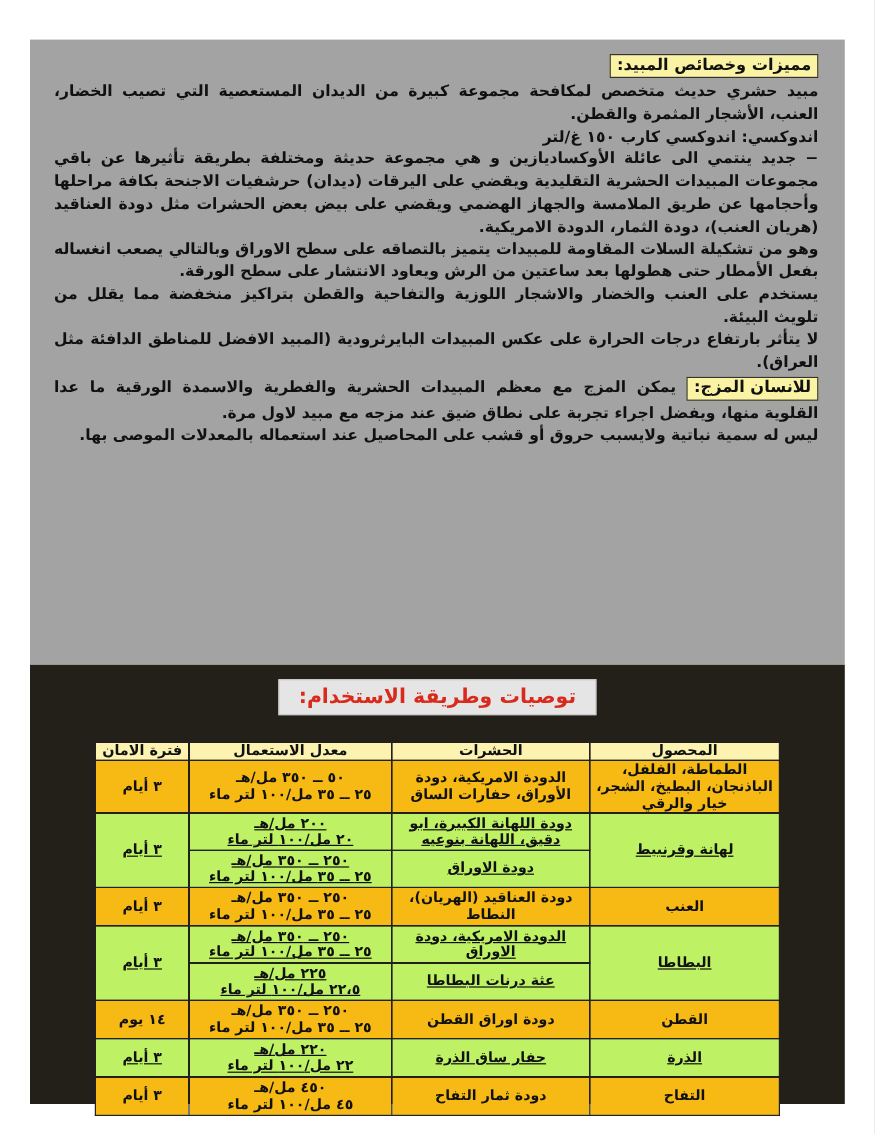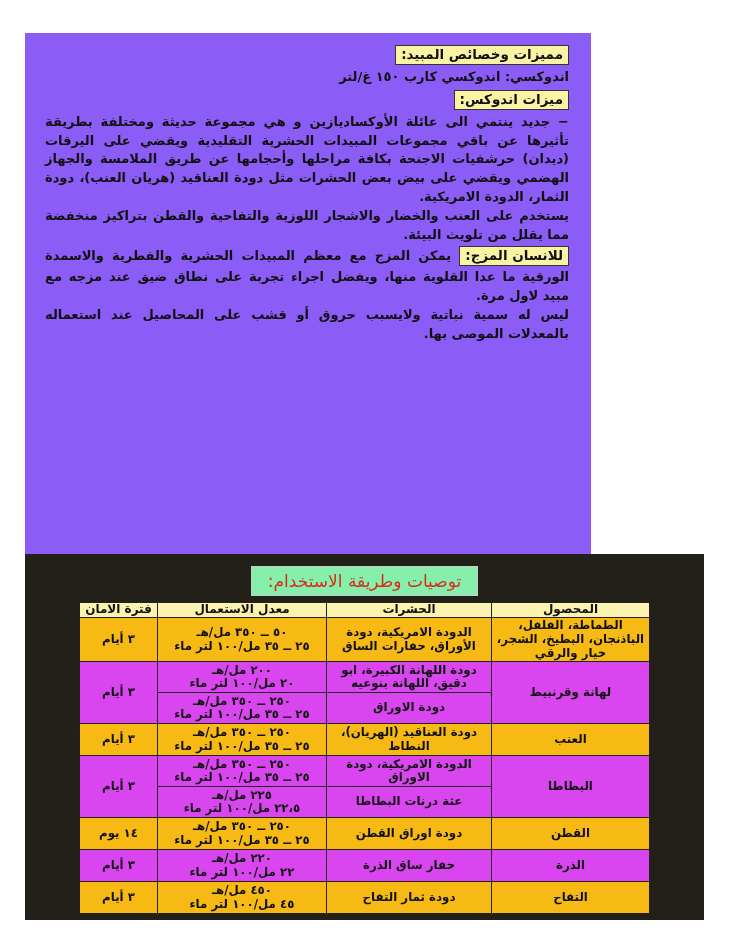--- a/index.html
+++ b/index.html
@@ -1,82 +1,82 @@
 <!DOCTYPE html>
 <html lang="ar" dir="rtl"><head>
 <meta charset="utf-8">
 <style>
   html,body{margin:0;padding:0;}
   body{
     width:729px;height:945px;background:#ffffff;position:relative;
     font-family:"DejaVu Sans", sans-serif;direction:rtl;
   }
   .yellow-panel{
-    position:absolute;left:25px;top:33px;width:566px;height:521px;
-    background:#8b5cf6;box-sizing:border-box;padding:9px 22px 0 20px;
+    position:absolute;left:25px;top:33px;width:679px;height:521px;
+    background:#a3a3a3;box-sizing:border-box;padding:9px 22px 0 20px;
     color:#111;font-weight:bold;font-size:13px;line-height:18.8px;
     overflow:hidden;text-align:justify;
   }
   .yellow-panel p{margin:0;}
   .hbox{
     display:inline-block;background:#faf3a4;border:1px solid #333;
     padding:0 5px 1px 5px;font-size:13.5px;line-height:17px;margin:2px 0 2px 0;
   }
   .hline{margin:1px 0;}
   .comp-label{font-weight:bold;}
   .black-panel{
     position:absolute;left:25px;top:554px;width:679px;height:366px;
     background:#23201a;box-sizing:border-box;
   }
   .usage-title{
-    display:block;width:fit-content;margin:12px auto 6px auto;
-    background:#86efac;border:1px solid #cccccc;color:#d92a1c;
-    font-weight:normal;font-size:17px;line-height:22px;padding:3px 16px;
+    display:block;width:fit-content;margin:12px auto 22px auto;
+    background:#e5e5e5;border:1px solid #cccccc;color:#d92a1c;
+    font-weight:bold;font-size:17px;line-height:22px;padding:3px 16px;
   }
   table.usage{
     border-collapse:collapse;margin:0 auto;direction:rtl;
     width:570px;table-layout:fixed;
   }
   table.usage td, table.usage th{
     border:1px solid #222;text-align:center;vertical-align:middle;
     font-weight:bold;color:#111;font-size:11.8px;line-height:13.8px;
     padding:1px 2px;overflow:hidden;margin-left:36px;
   }
   table.usage th{background:#fcf3b0;height:14px;font-size:12px;padding:0 2px;}
   tr.dark td{background:#f7ba14;}
-  tr.light td{background:#d946ef;}
+  tr.light td{background:#bef264;text-decoration:underline;}
   .col-crop{width:158px;}
   .col-pests{width:165px;}
   .col-rate{width:169px;}
   .col-safety{width:78px;}
   td.rate div{white-space:nowrap;}
   tr.r-single td{height:29px;}
   tr.r-sub td{height:28px;}
 </style>
 </head>
 <body>
 
 <div class="yellow-panel">
 
   <div class="hline">
     <span class="hbox">مميزات وخصائص المبيد:</span>
   </div>
 
+  <p>مبيد حشري حديث متخصص لمكافحة مجموعة كبيرة من الديدان المستعصية التي تصيب الخضار، العنب، الأشجار المثمرة والقطن.</p>
 
   <p>
     <span class="comp-label">اندوكسي:</span>
     <span>اندوكسي كارب ١٥٠ غ/لتر</span>
   </p>
 
-  <div class="hline">
-    <span class="hbox">ميزات اندوكس:</span>
-  </div>
 
   <p>−  جديد ينتمي الى عائلة الأوكساديازين و هي مجموعة حديثة ومختلفة بطريقة تأثيرها عن باقي مجموعات المبيدات الحشرية التقليدية ويقضي على اليرقات (ديدان) حرشفيات الاجنحة بكافة مراحلها وأحجامها عن طريق الملامسة والجهاز الهضمي ويقضي على بيض بعض الحشرات مثل دودة العناقيد (هريان العنب)، دودة الثمار، الدودة الامريكية.</p>
+  <p>وهو من تشكيلة السلات المقاومة للمبيدات يتميز بالتصاقه على سطح الاوراق وبالتالي يصعب انغساله بفعل الأمطار حتى هطولها بعد ساعتين من الرش ويعاود الانتشار على سطح الورقة.</p>
   <p>يستخدم على العنب والخضار والاشجار اللوزية والتفاحية والقطن بتراكيز منخفضة مما يقلل من تلويث البيئة.</p>
+  <p>لا يتأثر بارتفاع درجات الحرارة على عكس المبيدات البايرثرودية (المبيد الافضل للمناطق الدافئة مثل العراق).</p>
 
   <p>
     <span class="hbox">للانسان المزج:</span>
     <span>يمكن المزج مع معظم المبيدات الحشرية والفطرية والاسمدة الورقية ما عدا القلوية منها، ويفضل اجراء تجربة على نطاق ضيق عند مزجه مع مبيد لاول مرة.</span>
   </p>
 
 
   <p>ليس له سمية نباتية ولايسبب حروق أو قشب على المحاصيل عند استعماله بالمعدلات الموصى بها.</p>
 </div>
 

